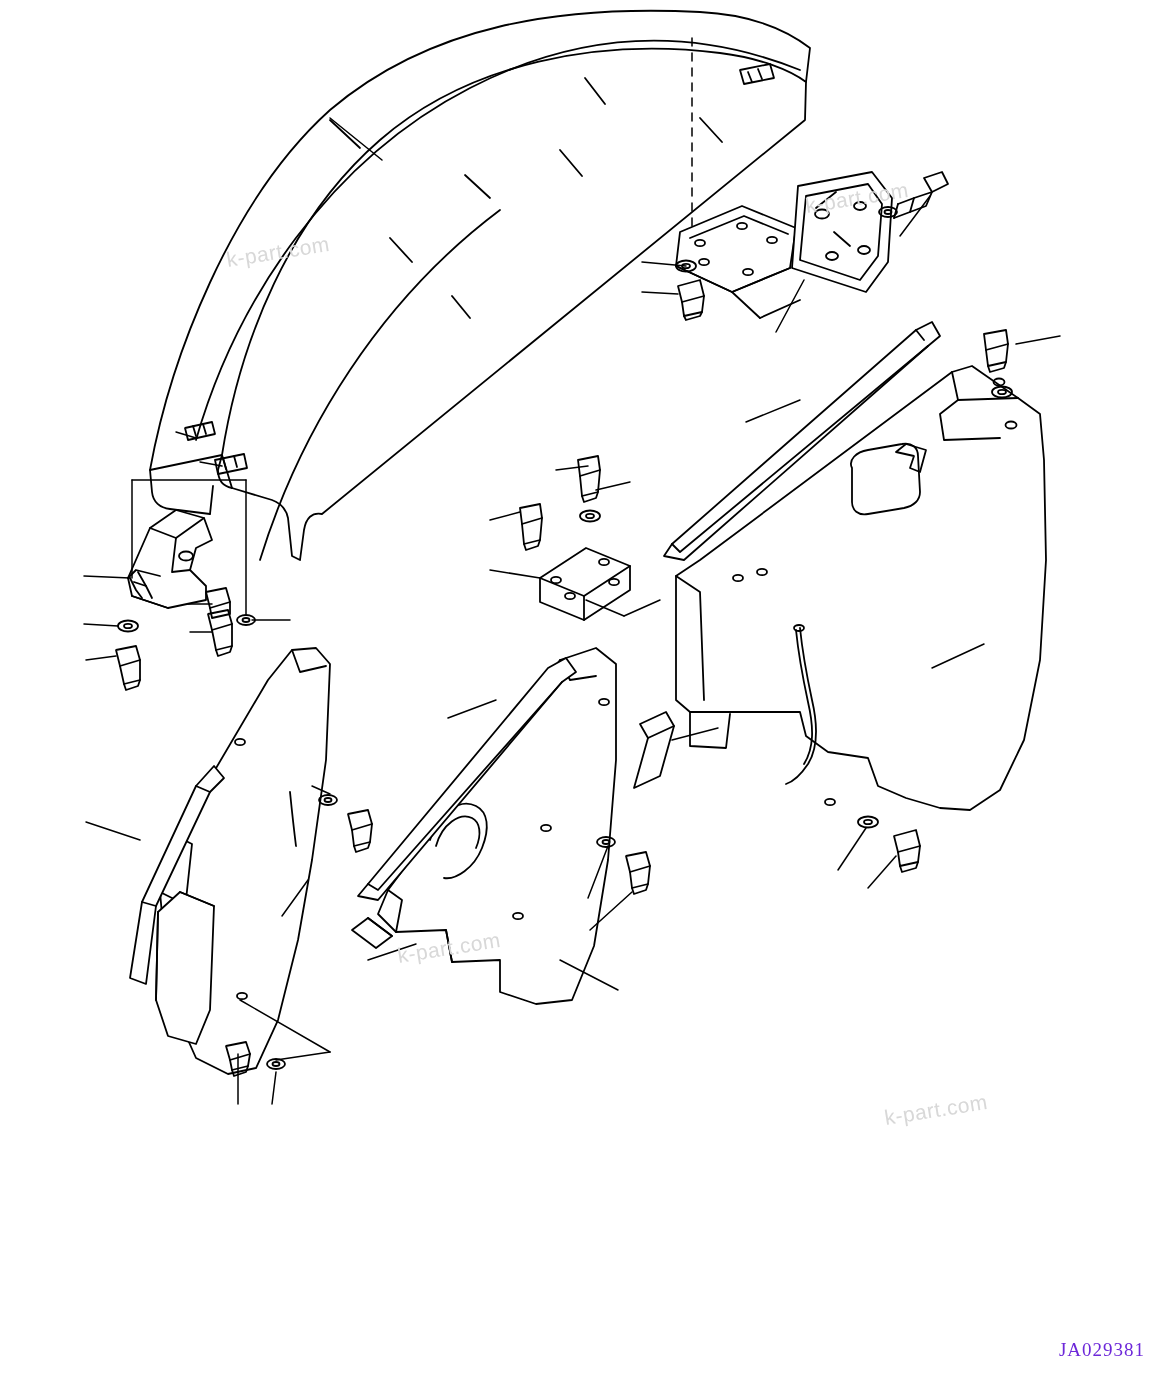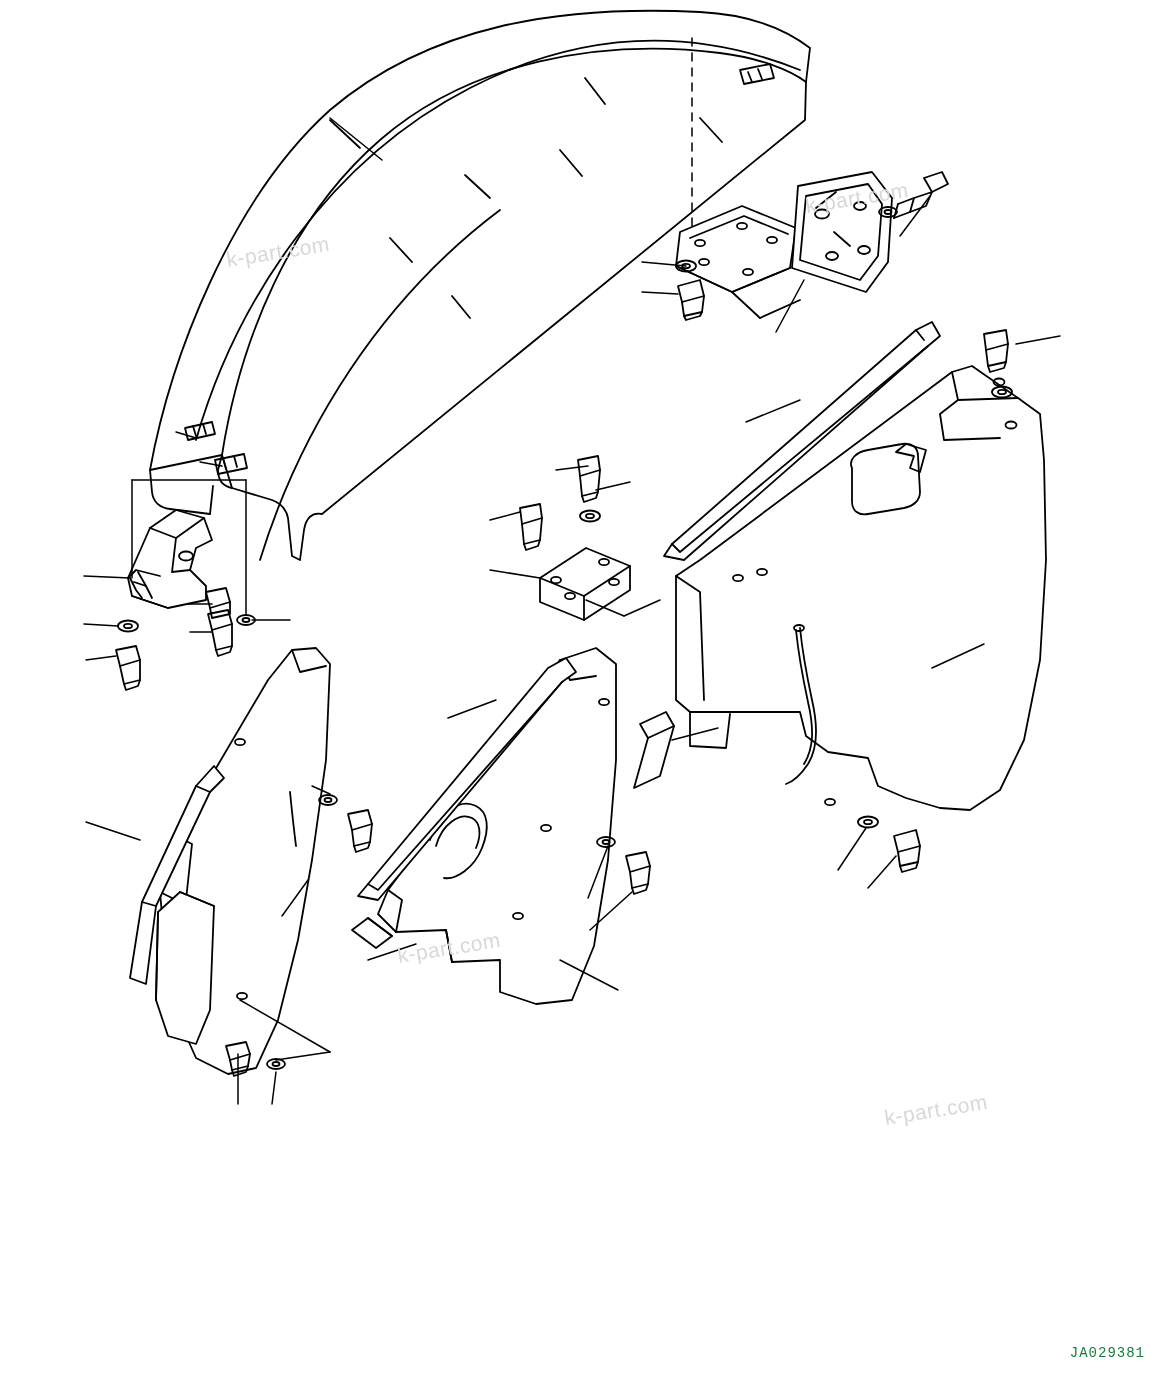--- a/index.html
+++ b/index.html
@@ -33,24 +33,24 @@
     white-space: nowrap;
     user-select: none;
   }
   .wm.rot {
     transform: rotate(-9deg);
   }
   #drawing-number {
     position: absolute;
     right: 18px;
     bottom: 14px;
-    font-family: Liberation Mono, monospace;
-    font-size: 14px;
+    font-family: Liberation Serif, serif;
+    font-size: 19px;
     letter-spacing: 1px;
-    color: #15803d;
+    color: #6d28d9;
     white-space: nowrap;
   }
 </style>
 </head>
 <body>
 
 <div id="page">
 
   <svg id="diagram-svg" viewBox="0 0 1163 1375" xmlns="http://www.w3.org/2000/svg">
     <g fill="none" stroke="#000000" stroke-width="1.8" stroke-linejoin="round" stroke-linecap="round">

